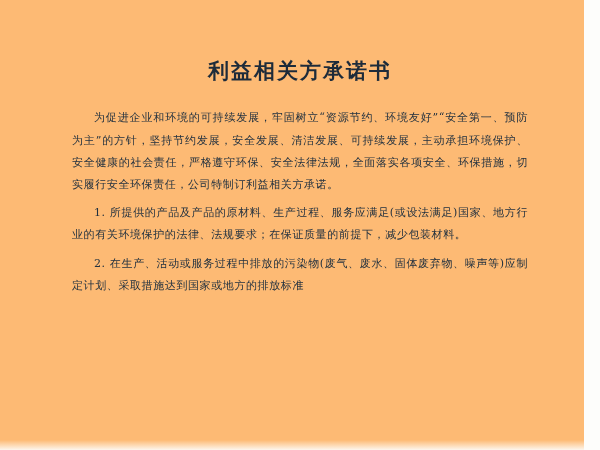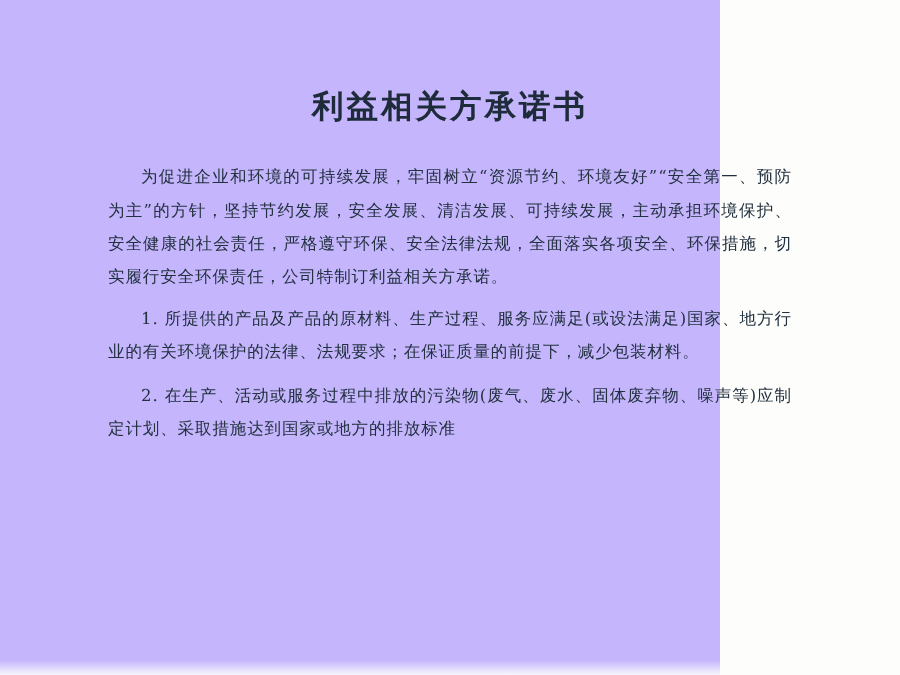--- a/index.html
+++ b/index.html
@@ -8,24 +8,24 @@
   }
   body {
     width: 600px;
     height: 450px;
     background: #fdfdfb;
     font-family: "DejaVu Serif", "Liberation Serif", serif;
     overflow: hidden;
   }
   .page {
     position: relative;
-    width: 480px;
+    width: 584px;
     height: 450px;
     box-sizing: border-box;
-    background: #c4b5fd;
+    background: #fdba74;
     padding: 16px;
   }
   .doc-body {
     position: absolute;
     left: 0;
     top: 0;
     width: 600px;
     padding: 56px 72px 0 72px;
     box-sizing: border-box;
   }

